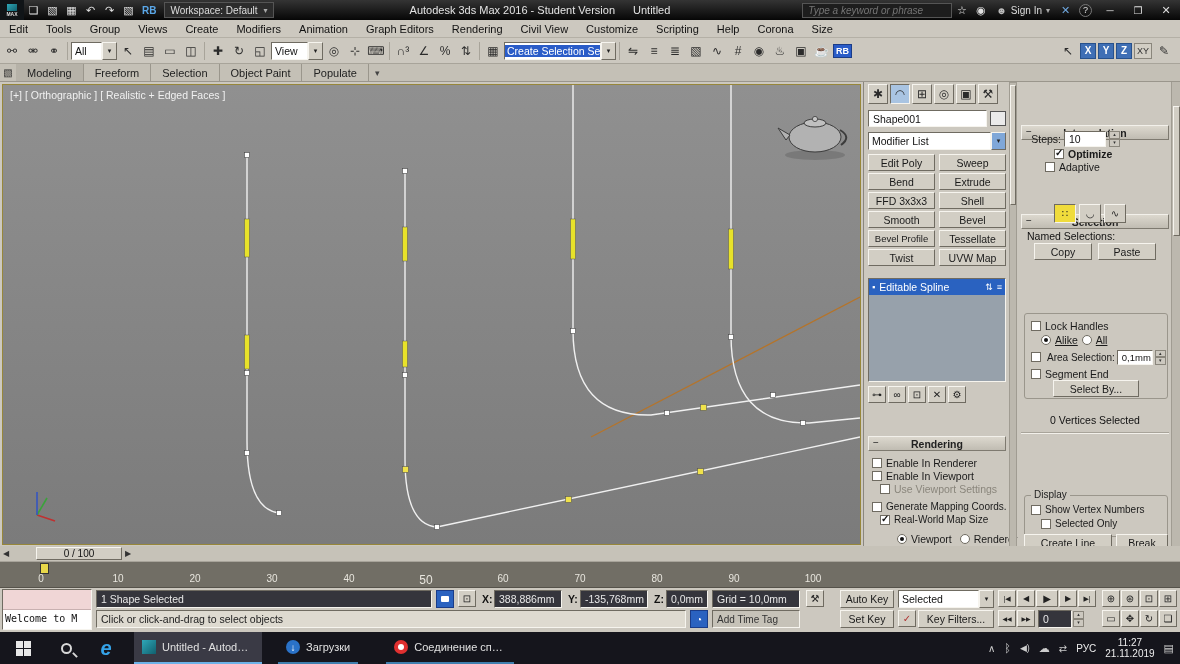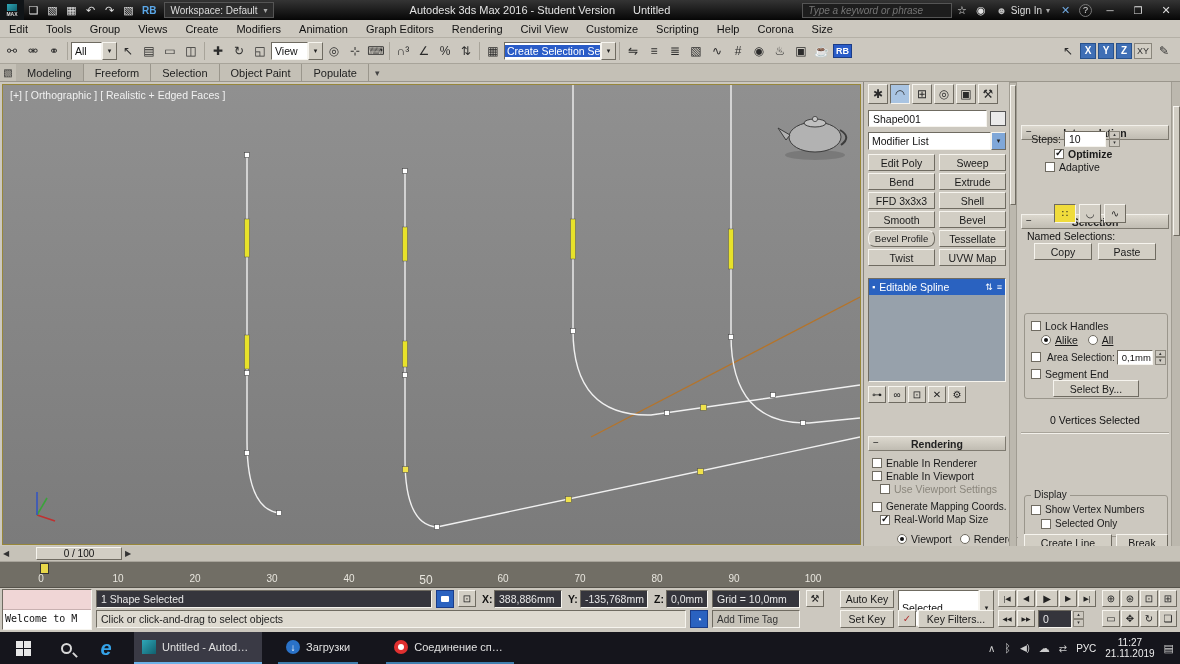--- a/index.html
+++ b/index.html
@@ -251,21 +251,21 @@
 
     <div class="abs" style="left:4px;top:72px;width:138px;display:grid;grid-template-columns:1fr 1fr;gap:2px 4px;">
       <span class="btn">Edit Poly</span>
       <span class="btn">Sweep</span>
       <span class="btn">Bend</span>
       <span class="btn">Extrude</span>
       <span class="btn">FFD 3x3x3</span>
       <span class="btn">Shell</span>
       <span class="btn">Smooth</span>
       <span class="btn">Bevel</span>
-      <span class="btn" style="font-size:9.5px;border-radius:7px;">Bevel Profile</span>
+      <span class="btn" style="font-size:9.5px;">Bevel Profile</span>
       <span class="btn">Tessellate</span>
       <span class="btn">Twist</span>
       <span class="btn">UVW Map</span>
     </div>
 
     <div class="abs sunken" style="left:4px;top:196px;width:138px;height:104px;background:#97a1ab;">
       <div class="row" style="height:16px;background:#2a62c0;color:#fff;padding:0 3px;gap:4px;">
         <span style="font-size:9px;">▪</span>
         <span style="flex:1;font-size:10.5px;">Editable Spline</span>
         <span style="font-size:9px;">⇅</span>
@@ -377,21 +377,21 @@
     <span class="abs" style="left:163px;top:148px;font-size:10.5px;">Named Selections:</span>
     <div class="abs row" style="left:170px;top:161px;gap:6px;">
       <span class="btn" style="width:58px;">Copy</span>
       <span class="btn" style="width:58px;">Paste</span>
     </div>
     <div class="abs gbox" style="left:160px;top:186px;width:144px;height:86px;">
       <div class="crow" style="margin:5px 0 0 6px;">
           <span class="cb"></span>
           <span>Lock Handles</span>
         </div>
-      <div class="crow" style="margin:1px 0 0 16px;gap:10px;text-decoration:underline;">
+      <div class="crow" style="margin:1px 0 0 16px;gap:4px;text-decoration:underline;">
         <span class="row">
             <span class="rd on"></span>
             <span>Alike</span>
           </span>
         <span class="row">
             <span class="rd"></span>
             <span>All</span>
           </span>
       </div>
       <div class="crow" style="margin:3px 0 0 6px;height:16px;gap:2px;">
@@ -498,21 +498,21 @@
       </div>
     <span class="abs" style="left:654px;top:5px;font-size:10.5px;font-weight:bold;">Z:</span>
     <div class="dfield abs" style="left:666px;top:2px;width:42px;height:18px;">
         <span>0,0mm</span>
       </div>
     <div class="dfield abs" style="left:712px;top:2px;width:88px;height:18px;">
         <span>Grid = 10,0mm</span>
       </div>
     <span class="navico abs" style="left:806px;top:2px;">⚒</span>
     <span class="btn abs" style="left:840px;top:2px;width:54px;height:18px;">Auto Key</span>
-    <div class="combo abs" style="left:898px;top:2px;width:96px;height:36px;">
+    <div class="combo abs" style="left:898px;top:2px;width:96px;height:18px;">
       <span class="cfield">Selected</span>
       <span class="cbtn">▾</span>
     </div>
     <span class="navico abs" style="left:998px;top:2px;font-size:7px;">|◀</span>
     <span class="navico abs" style="left:1017px;top:2px;font-size:8px;">◀</span>
     <span class="navico abs" style="left:1036px;top:2px;width:22px;">▶</span>
     <span class="navico abs" style="left:1059px;top:2px;font-size:8px;">▶</span>
     <span class="navico abs" style="left:1078px;top:2px;font-size:7px;">▶|</span>
     <span class="navico abs" style="left:1102px;top:2px;">⊕</span>
     <span class="navico abs" style="left:1121px;top:2px;">⊛</span>

